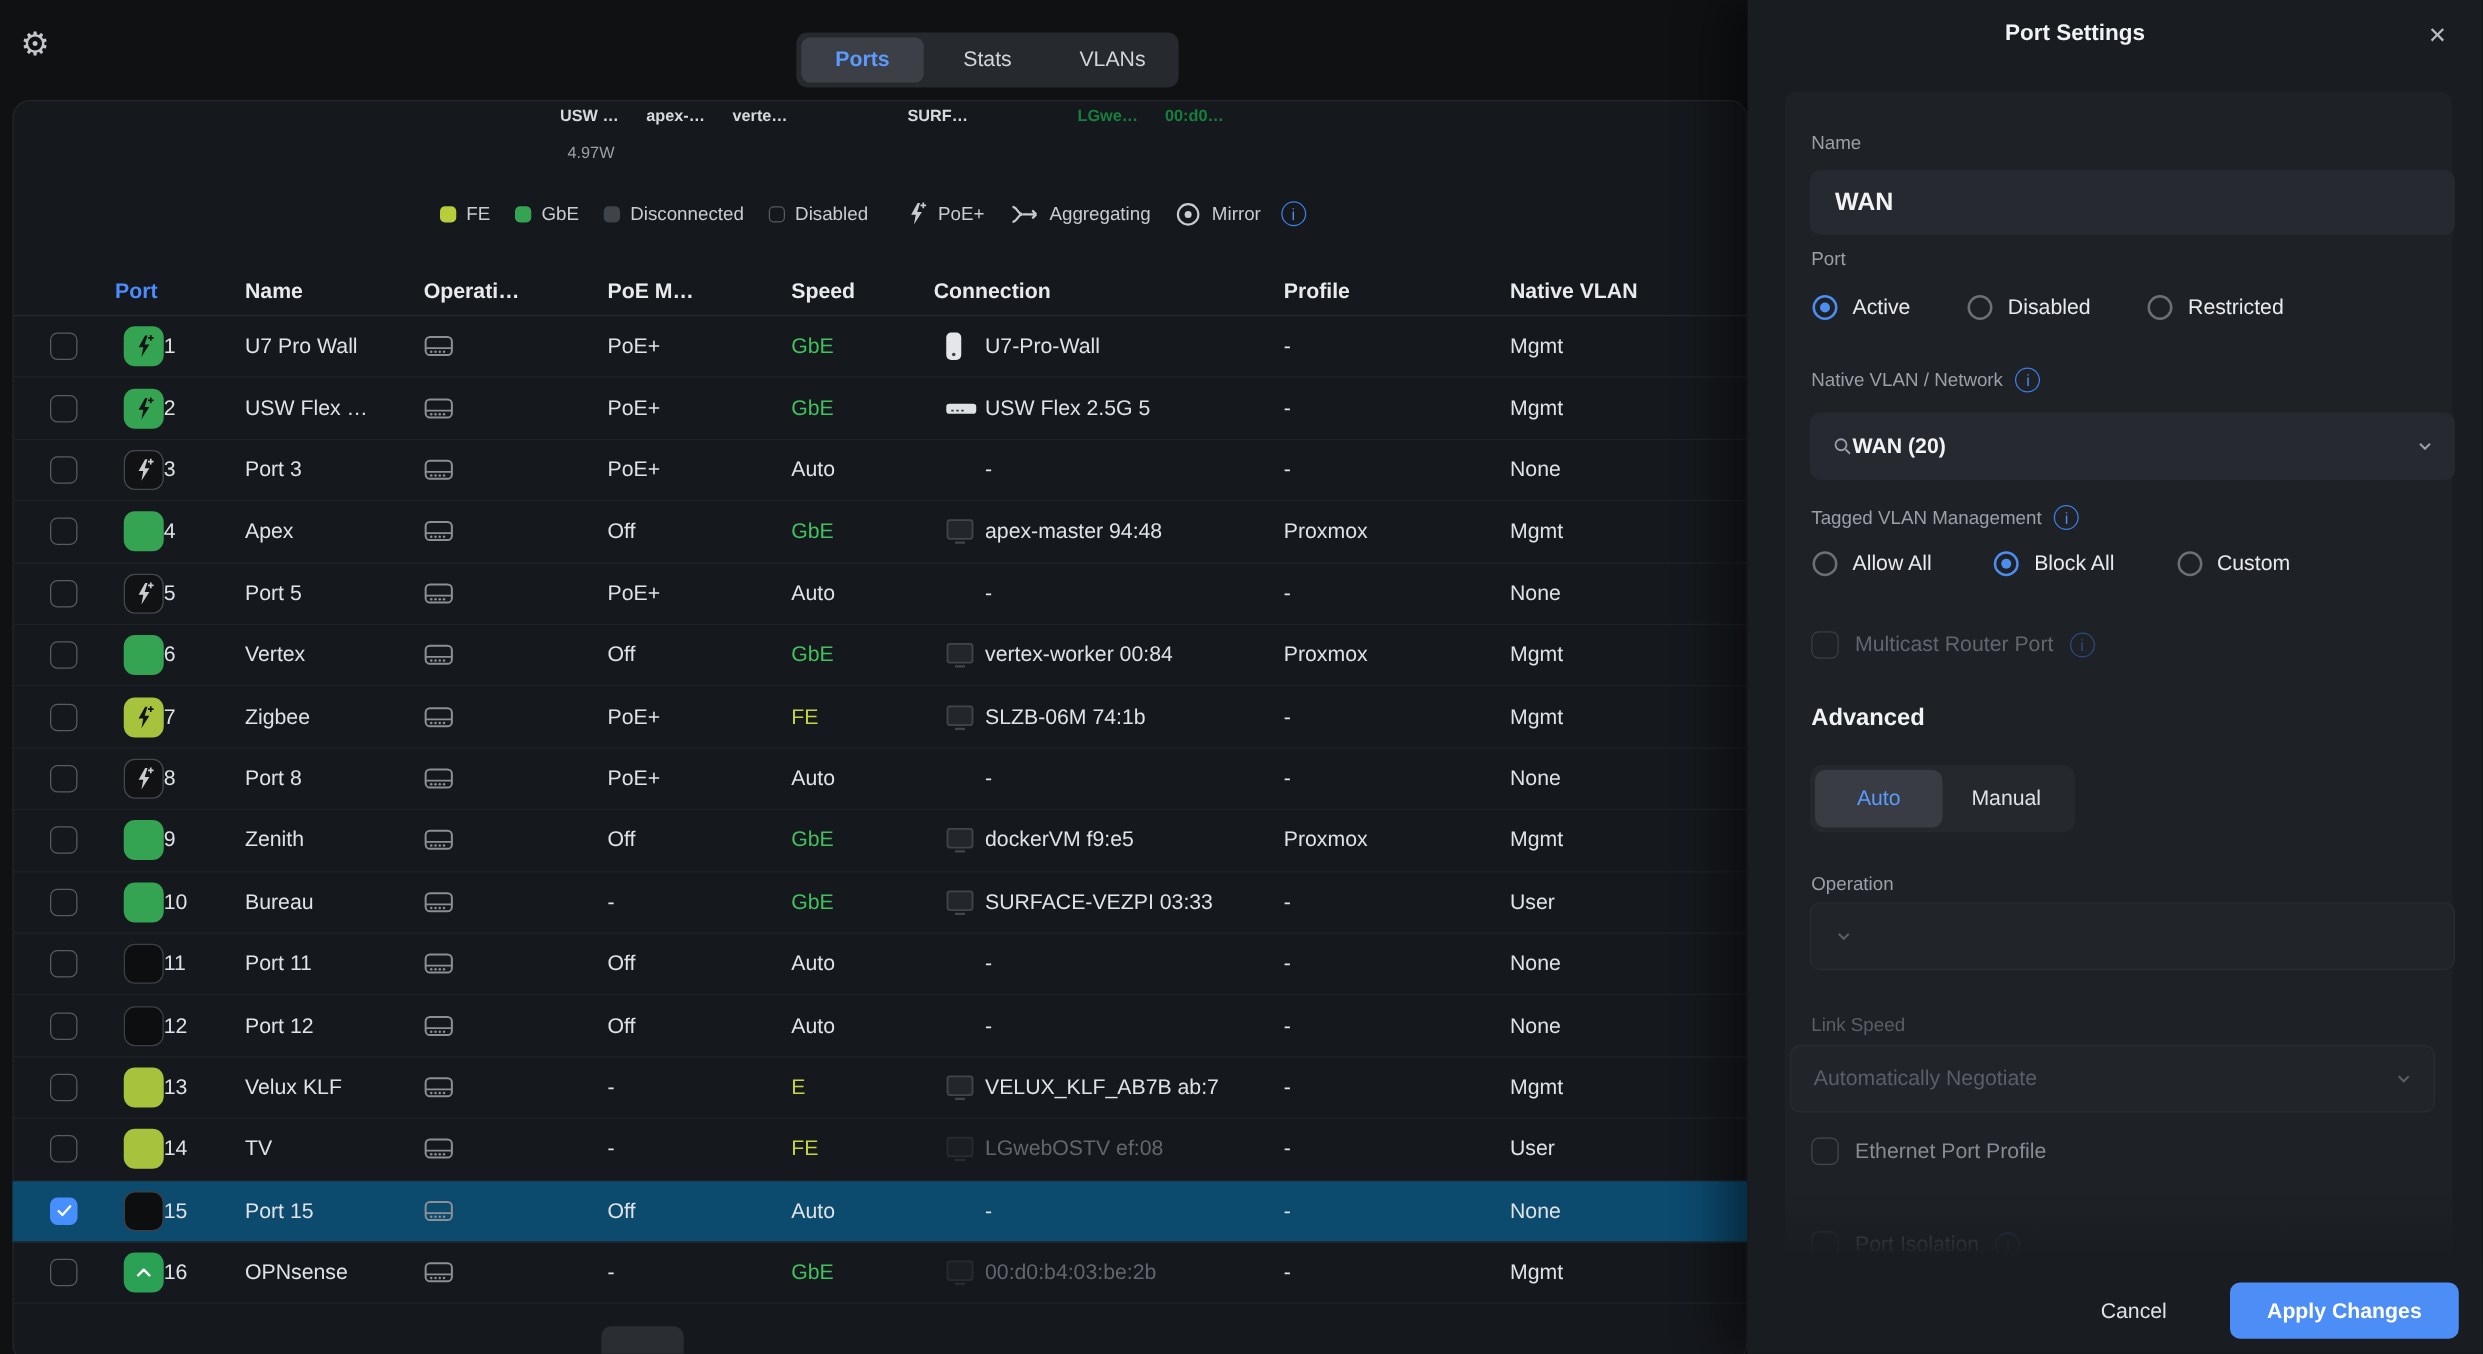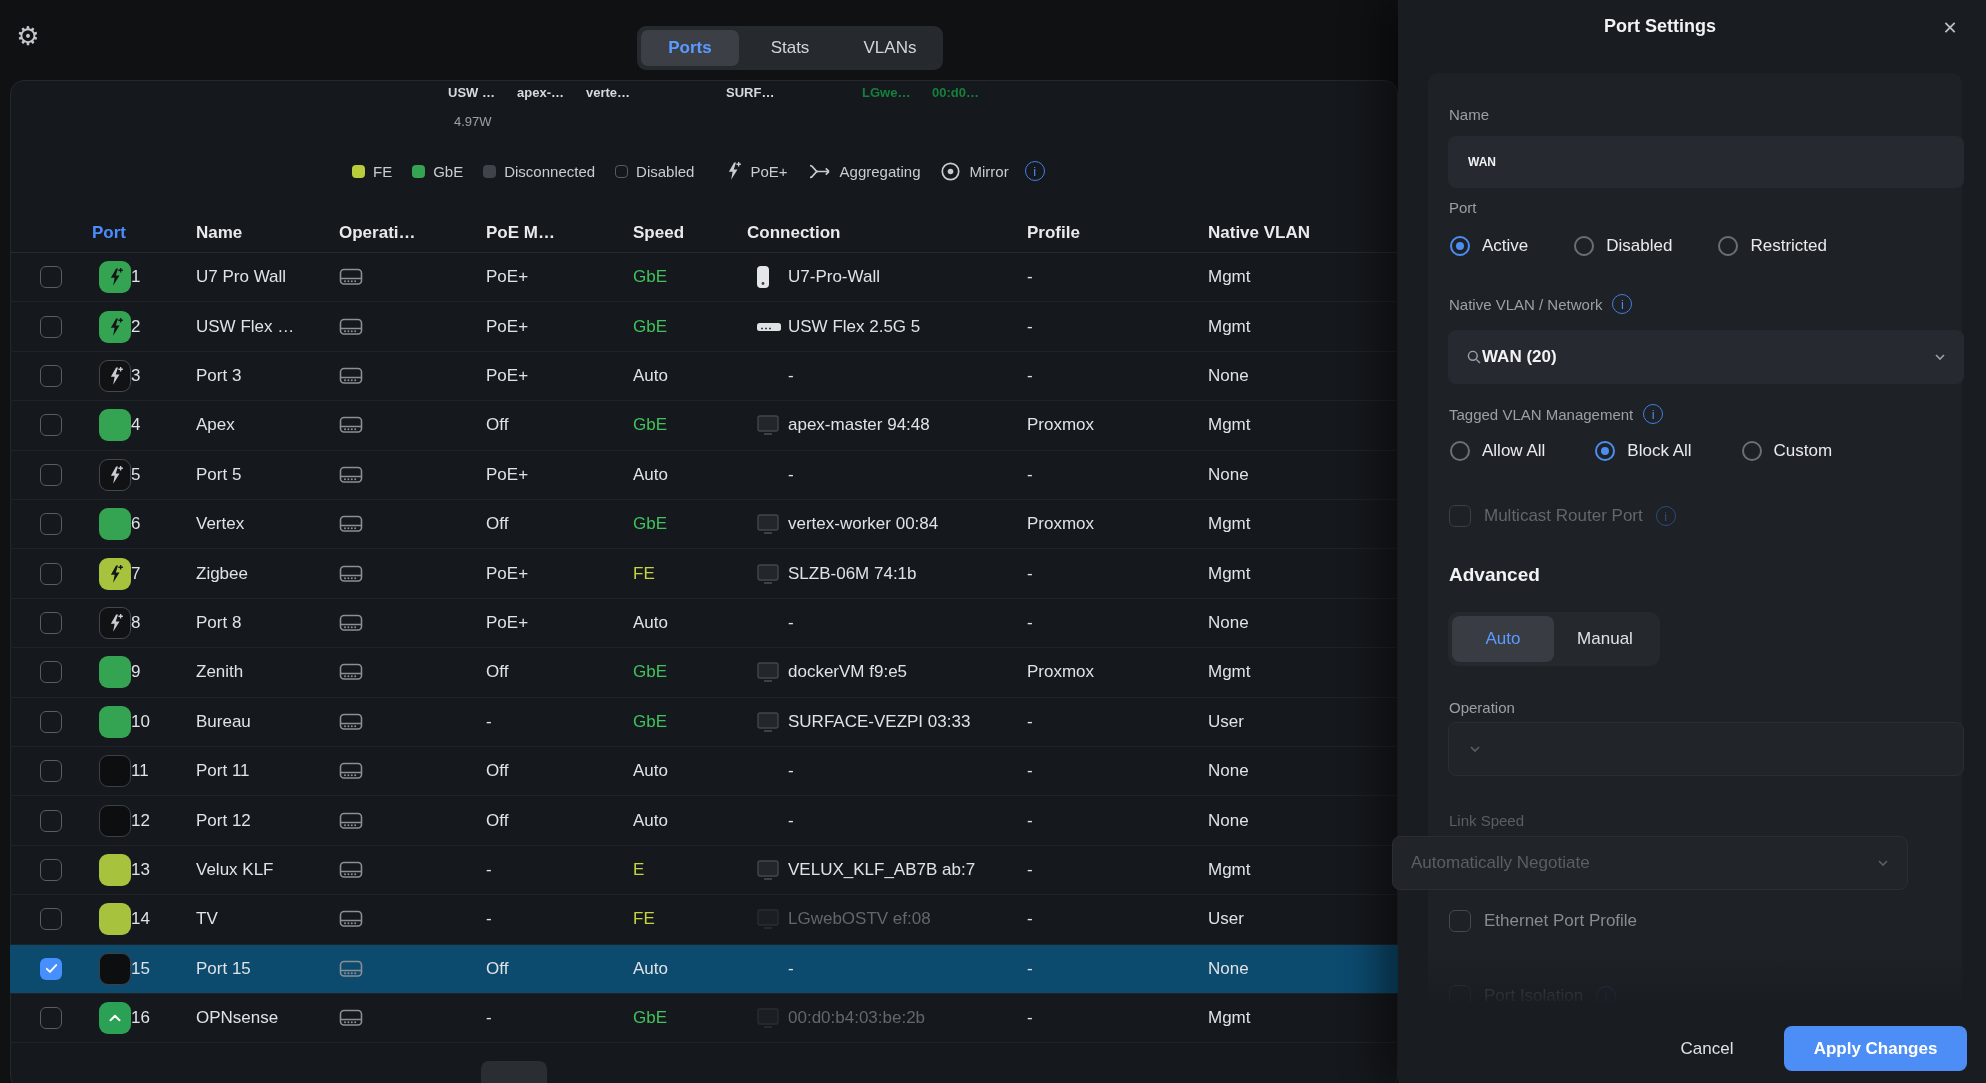--- a/index.html
+++ b/index.html
@@ -71,21 +71,21 @@
     box-shadow:-18px 0 36px rgba(0,0,0,.45); }
   #panel-title { left:1398px; top:16px; width:524px; text-align:center; font-size:18px;
     font-weight:700; color:#f0f2f4; }
   #panel-close { left:1936px; top:14px; width:28px; height:28px; font-size:18px; color:#b9bdc2;
     text-align:center; line-height:28px; cursor:pointer; }
   #pcard { left:1428px; top:73px; width:534px; height:937px; background:#1e2126; border-radius:10px; }
 
   .plabel { font-size:15px; color:#9aa0a6; display:flex; align-items:center; gap:10px; }
   .plabel.dim { color:#5a5f66; }
   .pinput { background:#26292f; border-radius:8px; width:516px; height:52px; display:flex;
-    align-items:center; padding:0 16px 0 20px; font-size:12px; font-weight:700; color:#f0f2f4; cursor:text; }
+    align-items:center; padding:0 16px 0 20px; font-size:20px; font-weight:700; color:#f0f2f4; cursor:text; }
   .pselect { background:#26292f; border-radius:8px; width:516px; height:54px; display:flex;
     align-items:center; padding:0 16px 0 18px; gap:0; font-size:17px; font-weight:700;
     color:#f0f2f4; cursor:pointer; }
   .pselect .grow { flex:1; }
   .pselect.disabled { background:#212429; border:1px solid #2a2e33; color:#5a5f66;
     font-weight:400; cursor:default; }
   .radio-row { display:flex; align-items:center; gap:46px; }
   .radio-opt { display:flex; align-items:center; gap:12px; font-size:17px; color:#e8eaec; cursor:pointer; }
   .rdot { width:20px; height:20px; border:2px solid #6b7076; border-radius:50%; position:relative; flex:0 0 auto; }
   .radio-opt.on .rdot { border-color:#4c8df0; }
@@ -699,21 +699,21 @@
   </div>
 
 <div class="abs plabel" style="left:1449px;top:699px">Operation</div>
 <div class="abs pselect disabled" style="left:1448px;top:722px">
   <svg class="chev" viewBox="0 0 20 20" fill="none" stroke="#5a5f66" stroke-width="2">
       <path d="M5 7.5l5 5 5-5"></path>
     </svg>
 </div>
 
 <div class="abs plabel dim" style="left:1449px;top:812px">Link Speed</div>
-<div class="abs pselect disabled" style="left:1392px;top:836px">
+<div class="abs pselect disabled" style="left:1432px;top:836px">
   <span class="grow">Automatically Negotiate</span>
   <svg class="chev" viewBox="0 0 20 20" fill="none" stroke="#5a5f66" stroke-width="2">
       <path d="M5 7.5l5 5 5-5"></path>
     </svg>
 </div>
 
 <div class="abs chk-row" style="left:1449px;top:910px;color:#878c92">
   <span class="chk" style="border-color:#45494f"></span>
   <span>Ethernet Port Profile</span>
 </div>

